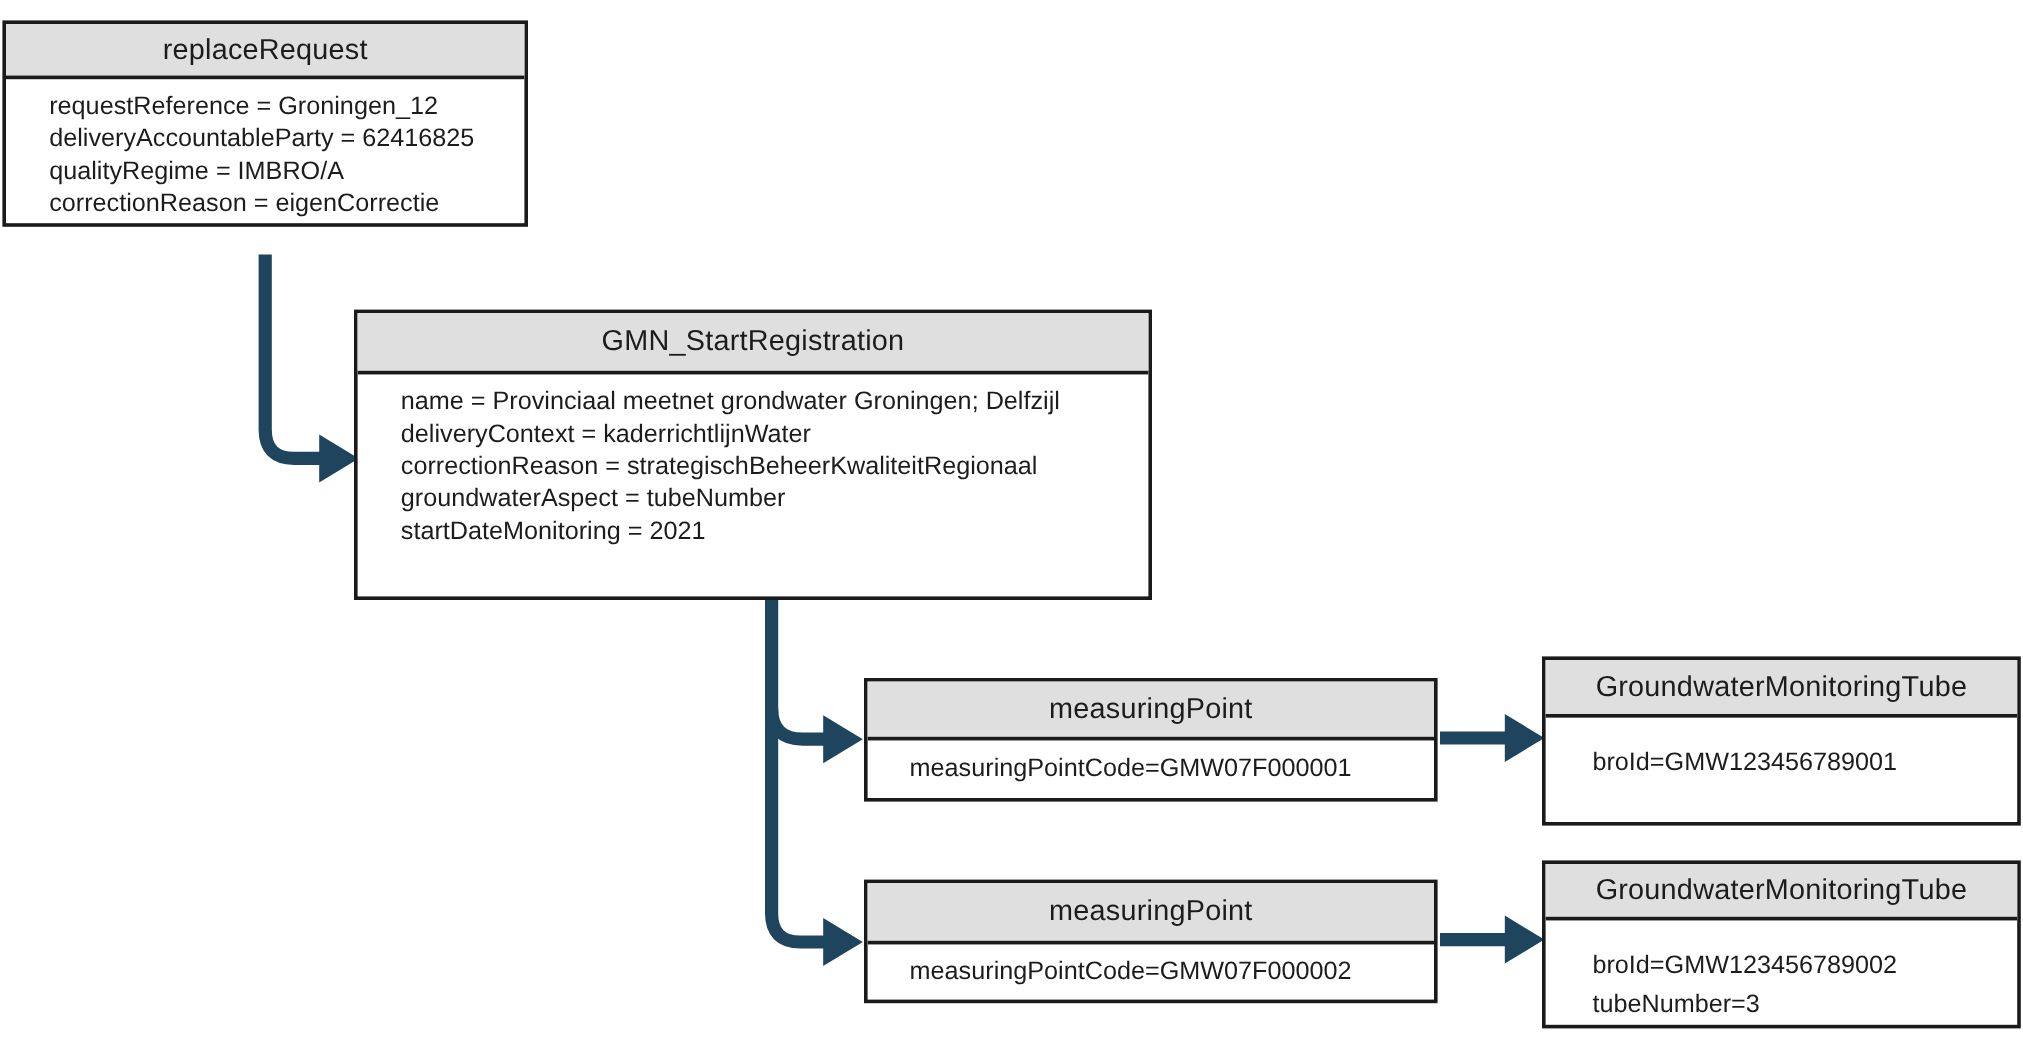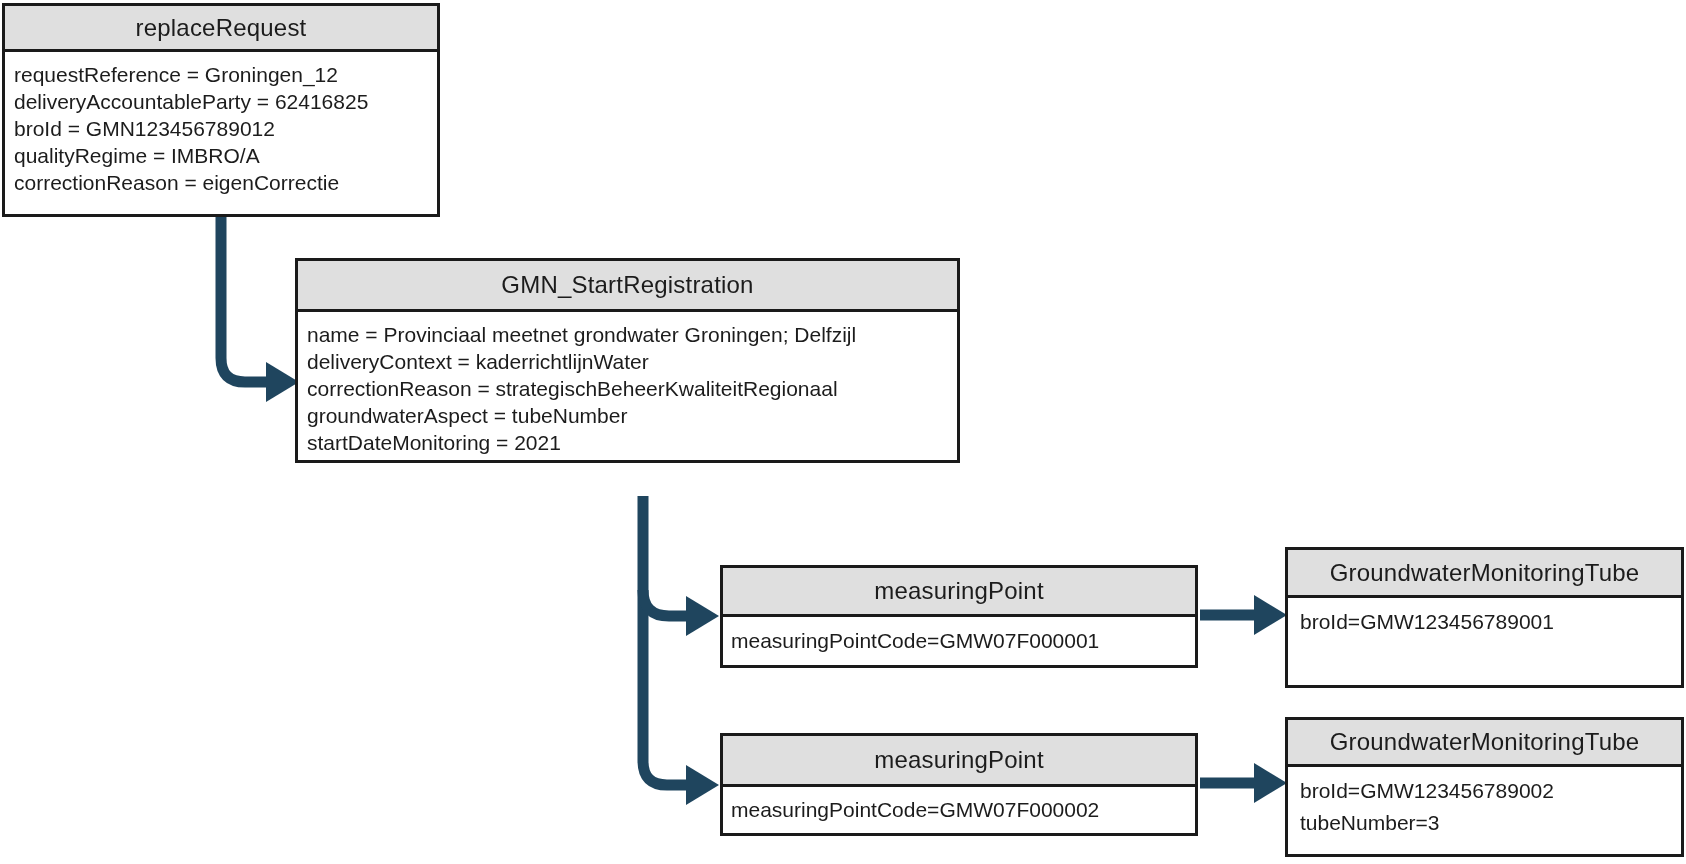--- a/index.html
+++ b/index.html
@@ -12,24 +12,24 @@
     position:absolute;box-sizing:border-box;background:#ffffff;
     border:3px solid var(--border,#1a1a1a);
   }
   .node-header{
     box-sizing:border-box;background:var(--header_fill,#dfdfdf);
     border-bottom:3px solid var(--border,#1a1a1a);
     display:flex;align-items:center;justify-content:center;
     font-size:24px;letter-spacing:0.2px;
   }
   .node-body{box-sizing:border-box;font-size:21px;}
-  .attr-line{white-space:nowrap;}
+  .attr-line{white-space:nowrap;margin-left:27px;}
   .body-multiline{padding:9px 10px 0 9px;line-height:27px;}
   .body-single{height:100%;display:flex;align-items:center;padding-left:8px;}
-  .body-tube{padding:8px 10px 0 12px;line-height:32px;}
+  .body-tube{padding:22px 10px 0 12px;line-height:32px;}
 </style>
 </head>
 <body>
 
 <div class="canvas">
 
   <svg class="connectors" width="1686" height="864" viewBox="0 0 1686 864">
 
     <path d="M 221 212 L 221 358 Q 221 382 245 382 L 270 382" fill="none" stroke-width="11" stroke="#1f455e"></path>
     <polygon points="299,382 266,362 266,402" fill="#1f455e"></polygon>
@@ -40,34 +40,33 @@
     <path d="M 643 590 Q 643 616 669 616 L 690 616" fill="none" stroke-width="11" stroke="#1f455e"></path>
     <polygon points="719,616 686,596 686,636" fill="#1f455e"></polygon>
 
     <path d="M 1200 615 L 1256 615" fill="none" stroke-width="11" stroke="#1f455e"></path>
     <polygon points="1287,615 1254,595 1254,635" fill="#1f455e"></polygon>
 
     <path d="M 1200 783 L 1256 783" fill="none" stroke-width="11" stroke="#1f455e"></path>
     <polygon points="1287,783 1254,763 1254,803" fill="#1f455e"></polygon>
   </svg>
 
-  <div class="node" style="left:2px;top:3px;width:438px;height:214px">
+  <div class="node" style="left:2px;top:17px;width:438px;height:172px">
     <div class="node-header" style="height:46px">
       <span>replaceRequest</span>
     </div>
     <div class="node-body body-multiline">
       <div class="attr-line">requestReference = Groningen_12</div>
       <div class="attr-line">deliveryAccountableParty = 62416825</div>
-      <div class="attr-line">broId = GMN123456789012</div>
       <div class="attr-line">qualityRegime = IMBRO/A</div>
       <div class="attr-line">correctionReason = eigenCorrectie</div>
     </div>
   </div>
 
-  <div class="node" style="left:295px;top:258px;width:665px;height:205px">
+  <div class="node" style="left:295px;top:258px;width:665px;height:242px">
     <div class="node-header" style="height:51px">
       <span>GMN_StartRegistration</span>
     </div>
     <div class="node-body body-multiline">
       <div class="attr-line">name = Provinciaal meetnet grondwater Groningen; Delfzijl</div>
       <div class="attr-line">deliveryContext = kaderrichtlijnWater</div>
       <div class="attr-line">correctionReason = strategischBeheerKwaliteitRegionaal</div>
       <div class="attr-line">groundwaterAspect = tubeNumber</div>
       <div class="attr-line">startDateMonitoring = 2021</div>
     </div>

